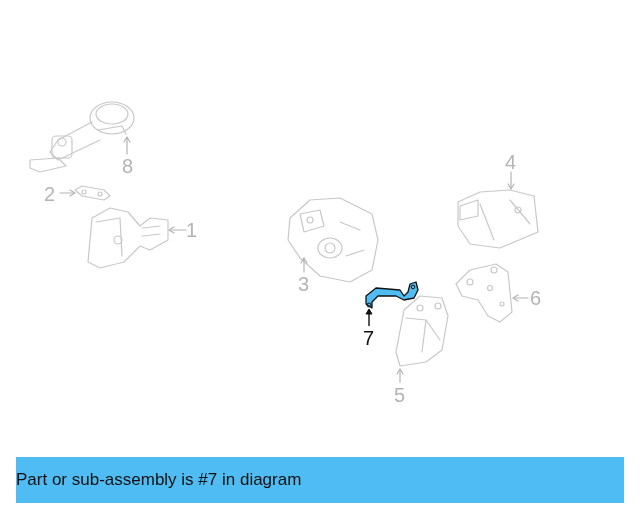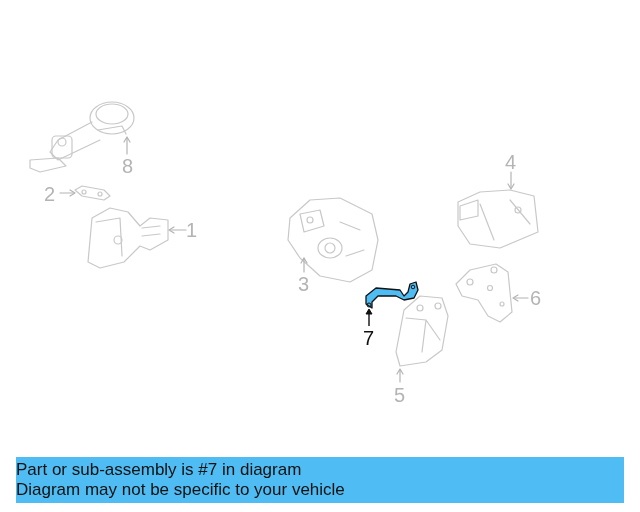--- a/index.html
+++ b/index.html
@@ -100,14 +100,13 @@
   <span class="callout" style="left:186px; top:220px;">1</span>
   <span class="callout" style="left:298px; top:274px;">3</span>
   <span class="callout" style="left:505px; top:152px;">4</span>
   <span class="callout" style="left:530px; top:288px;">6</span>
   <span class="callout" style="left:394px; top:385px;">5</span>
   <span class="callout active" style="left:363px; top:328px;">7</span>
 </div>
 
 <div id="banner">
   <div class="line">Part or sub-assembly is #7 in diagram</div>
-  <div class="line">Diagram may not be specific to your vehicle</div>
 </div>
 
 </body></html>

